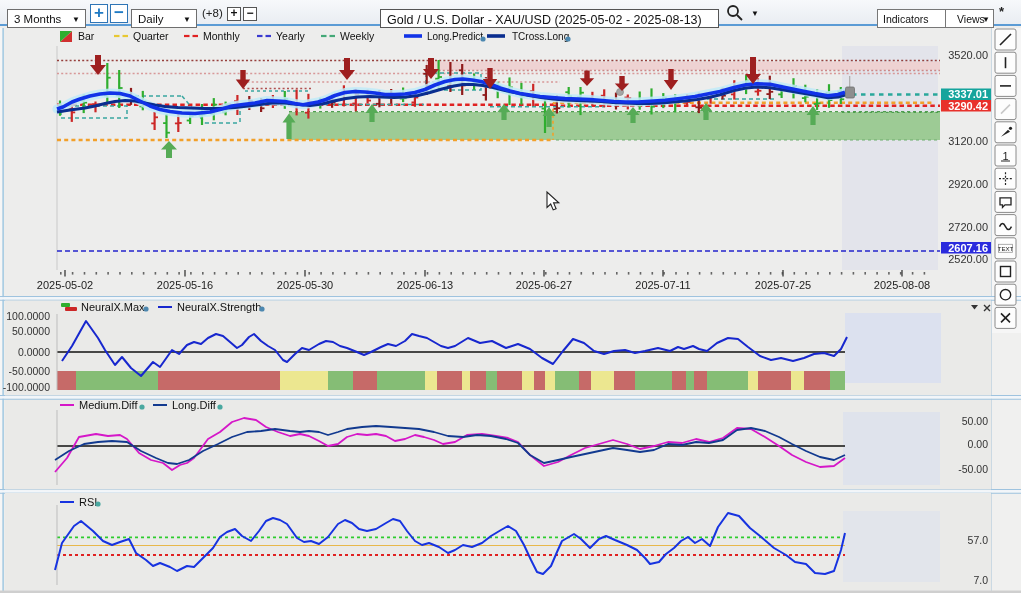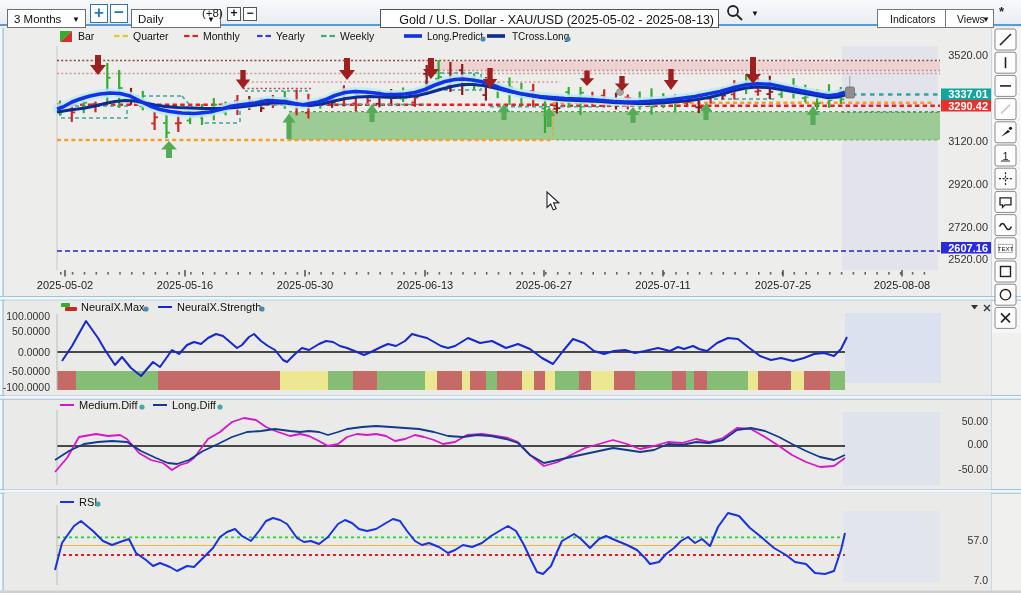--- a/index.html
+++ b/index.html
@@ -542,26 +542,26 @@
     </g>
 <g transform="translate(995,307.4)">
       <rect x="0" y="0" width="21" height="21" rx="2" fill="#fdfdfd" stroke="#8a8a8a" stroke-width="1"></rect>
       <path d="M6 6 L15 15 M15 6 L6 15" stroke="#222" stroke-width="1.6"></path>
     </g>
 </svg>
 <div id="toolbar">
   <div class="combo" style="left:7px; width:79px;">3 Months<span class="car">▼</span></div>
   <div class="pbtn" style="left:90px;">+</div>
   <div class="pbtn" style="left:110px;">−</div>
-  <div class="combo" style="left:131px; width:90px;">Daily<span class="car">▼</span></div>
+  <div class="combo" style="left:131px; width:66px;">Daily<span class="car">▼</span></div>
   <div style="position:absolute; left:202px; top:7px; font-size:11.5px; color:#222;">(+8)</div>
   <div class="sbtn" style="left:227px;">+</div>
   <div class="sbtn" style="left:243px;">−</div>
-  <div class="combo" style="left:380px; width:339px; text-align:right; font-size:12.5px; border-color:#555;">Gold / U.S. Dollar - XAU/USD (2025-05-02 - 2025-08-13)</div>
+  <div class="combo" style="left:380px; width:339px; text-align:left; font-size:12.5px; border-color:#555;">Gold / U.S. Dollar - XAU/USD (2025-05-02 - 2025-08-13)</div>
   <svg width="20" height="20" style="position:absolute;left:725px;top:3px">
     <circle cx="8" cy="8" r="5" fill="none" stroke="#222" stroke-width="1.8"></circle>
     <line x1="12" y1="12" x2="17" y2="17" stroke="#222" stroke-width="1.8"></line>
   </svg>
   <div style="position:absolute; left:751px; top:9px; font-size:8px; color:#111;">▼</div>
-  <div class="combo" style="left:877px; width:86px; border-color:#777; font-size:10.5px; padding-left:12px;">Indicators<span class="car" style="font-size:8px;top:5px;right:3px">▼</span></div>
+  <div class="combo" style="left:877px; width:86px; border-color:#777; font-size:10.5px; padding-left:5px;">Indicators<span class="car" style="font-size:8px;top:5px;right:3px">▼</span></div>
   <div class="combo" style="left:945px; width:49px; border-color:#777; font-size:10.5px; padding-left:11px;">Views<span class="car" style="font-size:8px;top:5px;right:3px">▼</span></div>
   <div style="position:absolute; left:999px; top:4px; font-size:13px; font-weight:bold; color:#222;">*</div>
 </div>
 
 </body></html>

